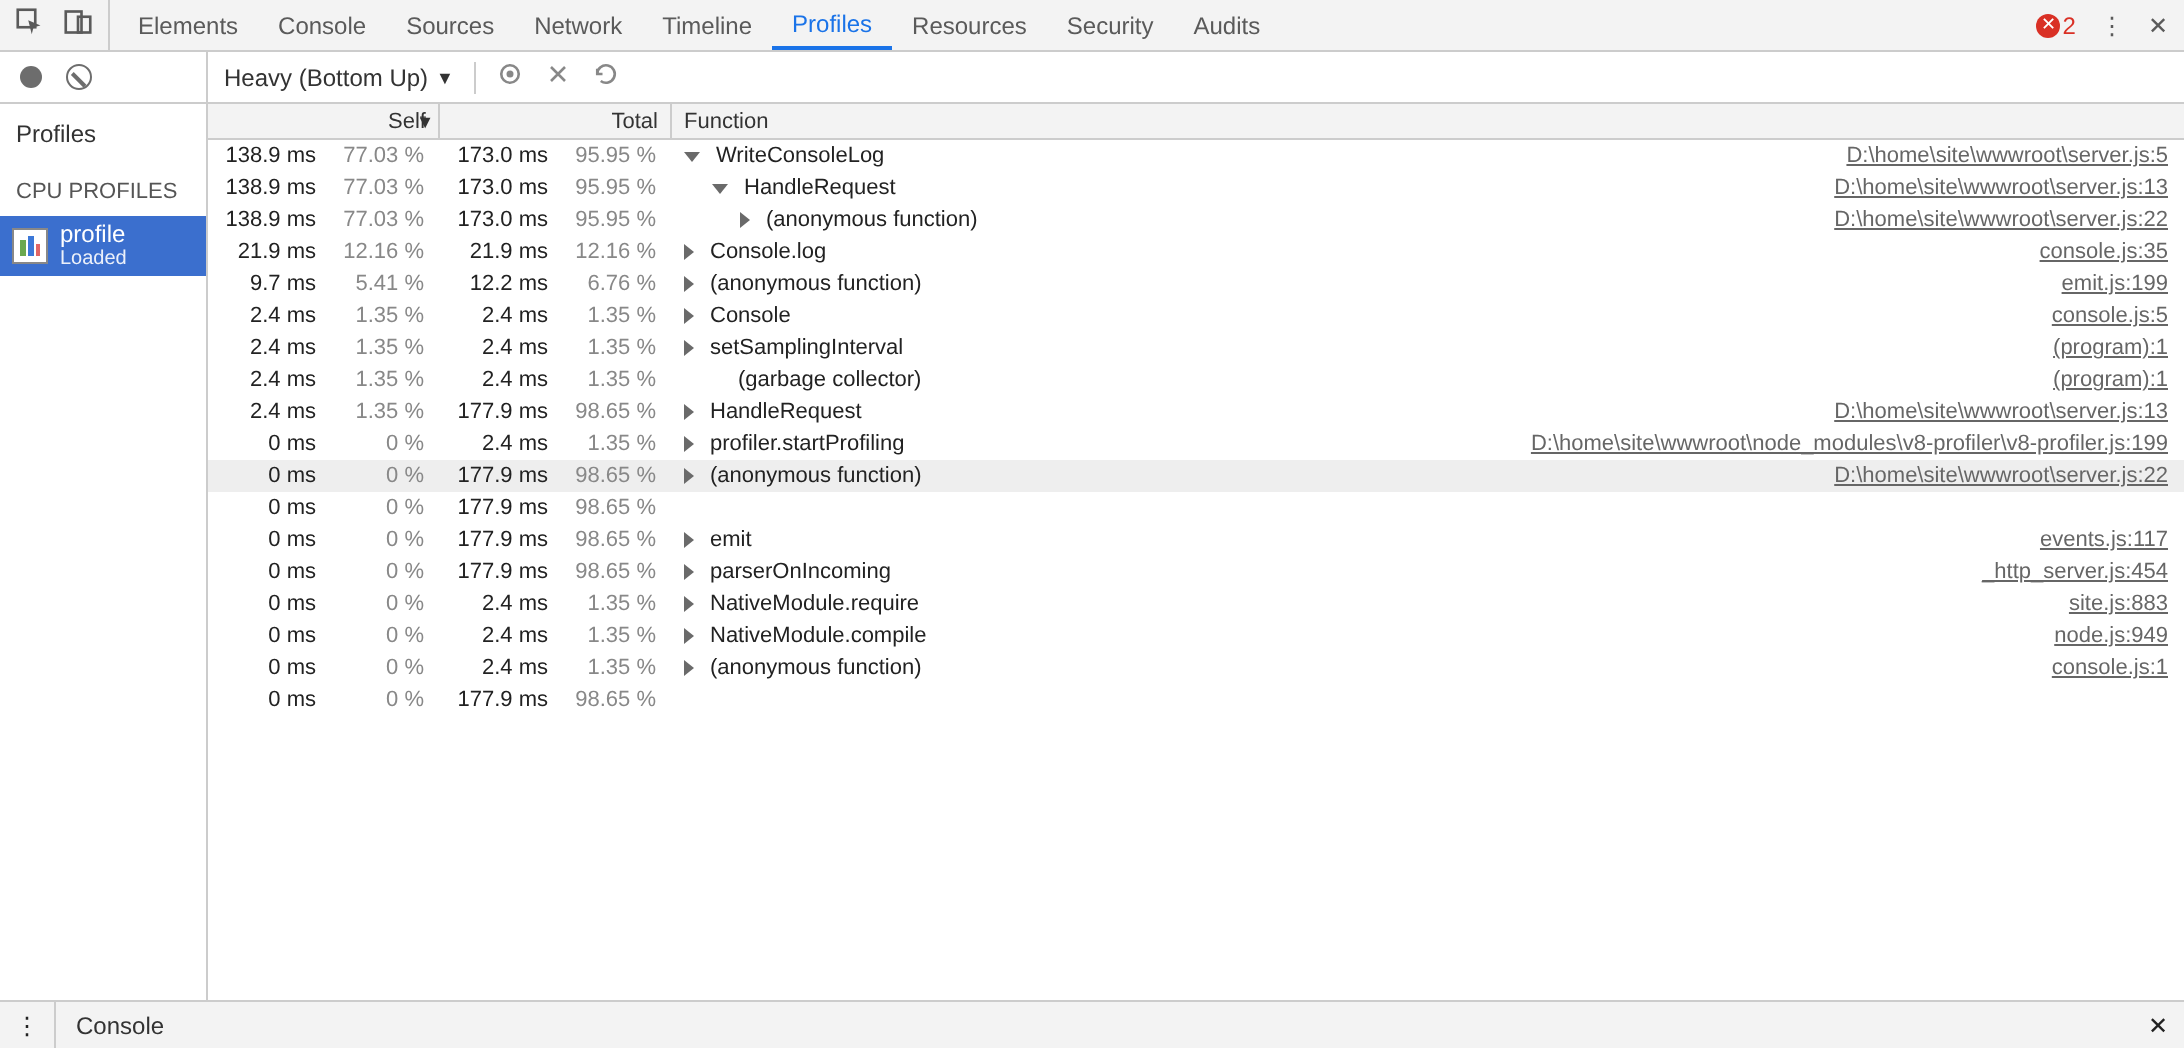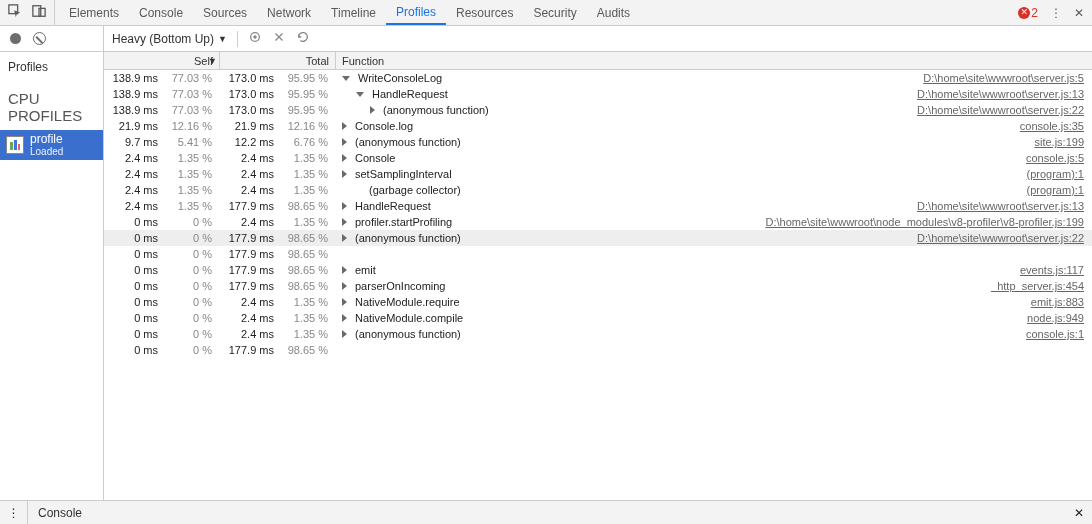--- a/index.html
+++ b/index.html
@@ -135,21 +135,21 @@
           <path d="M3 8 a5 5 0 1 1 2 4"></path>
           <path d="M3 5 L3 8 L6 8"></path>
         </svg>
     </span>
   </div>
 </div>
 
 <div class="body">
   <div class="sidebar">
     <div class="side-heading">Profiles</div>
-    <div class="side-heading" style="font-size:15px;color:#555;padding-top:10px;">CPU PROFILES</div>
+    <div class="side-heading" style="font-size:11px;color:#555;padding-top:10px;">CPU PROFILES</div>
     <div class="profile-item selected">
       <span class="profile-icon">
         <svg width="12" height="12" viewBox="0 0 12 12">
             <rect x="1" y="3" width="3" height="8" fill="#6aa84f"></rect>
             <rect x="5" y="1" width="3" height="10" fill="#3c78d8"></rect>
             <rect x="9" y="5" width="2" height="6" fill="#e06666"></rect>
           </svg>
       </span>
       <span class="profile-texts">
         <span>profile</span>
@@ -247,21 +247,21 @@
           </div>
           <div class="cell-total">
             <span class="ms">12.2 ms</span>
             <span class="pct">6.76 %</span>
           </div>
           <div class="cell-func">
             <span class="func-label" style="padding-left: 6px;">
               <span class="tri right"></span>
               <span>(anonymous function)</span>
             </span>
-            <span class="src">site.js:199</span>
+            <span class="src">emit.js:199</span>
           </div>
         </div>
         <div class="row">
           <div class="cell-self">
             <span class="ms">2.4 ms</span>
             <span class="pct">1.35 %</span>
           </div>
           <div class="cell-total">
             <span class="ms">2.4 ms</span>
             <span class="pct">1.35 %</span>
@@ -410,21 +410,21 @@
           </div>
           <div class="cell-total">
             <span class="ms">2.4 ms</span>
             <span class="pct">1.35 %</span>
           </div>
           <div class="cell-func">
             <span class="func-label" style="padding-left: 6px;">
               <span class="tri right"></span>
               <span>NativeModule.require</span>
             </span>
-            <span class="src">emit.js:883</span>
+            <span class="src">site.js:883</span>
           </div>
         </div>
         <div class="row">
           <div class="cell-self">
             <span class="ms">0 ms</span>
             <span class="pct">0 %</span>
           </div>
           <div class="cell-total">
             <span class="ms">2.4 ms</span>
             <span class="pct">1.35 %</span>

